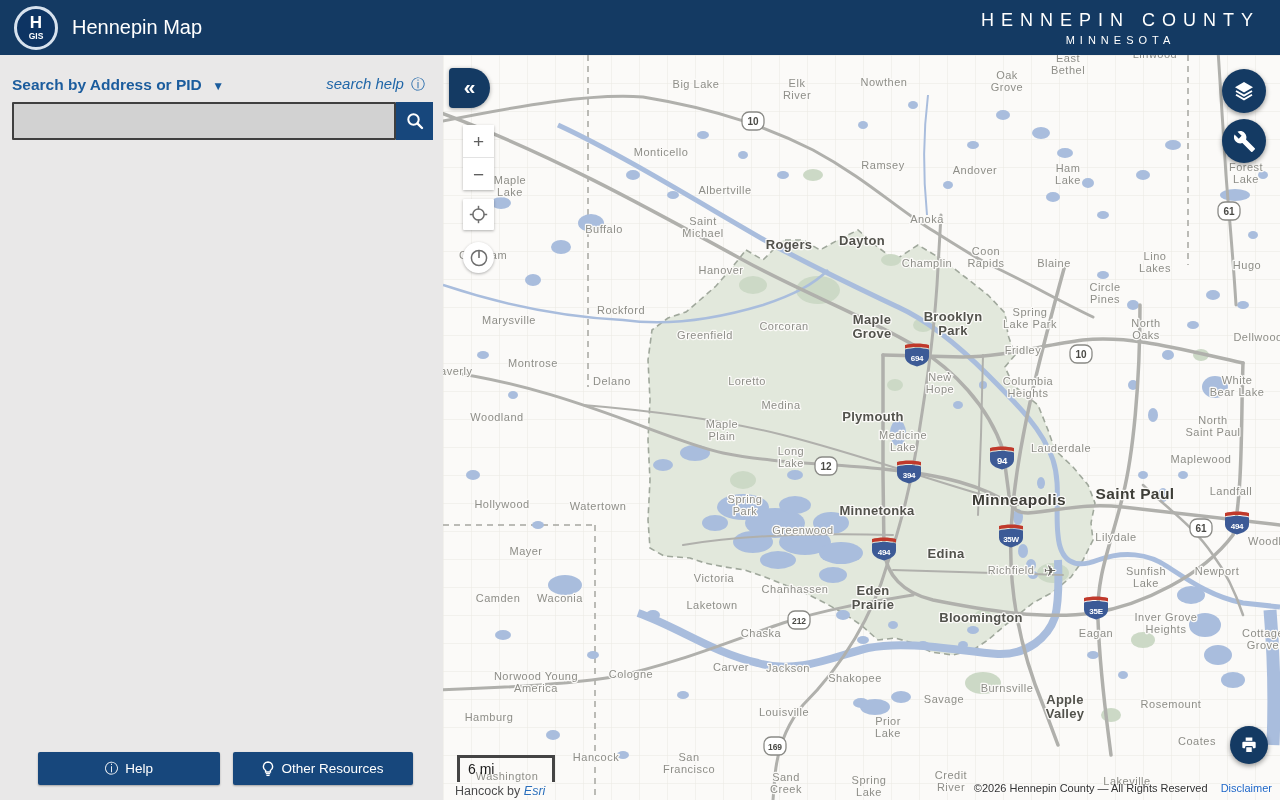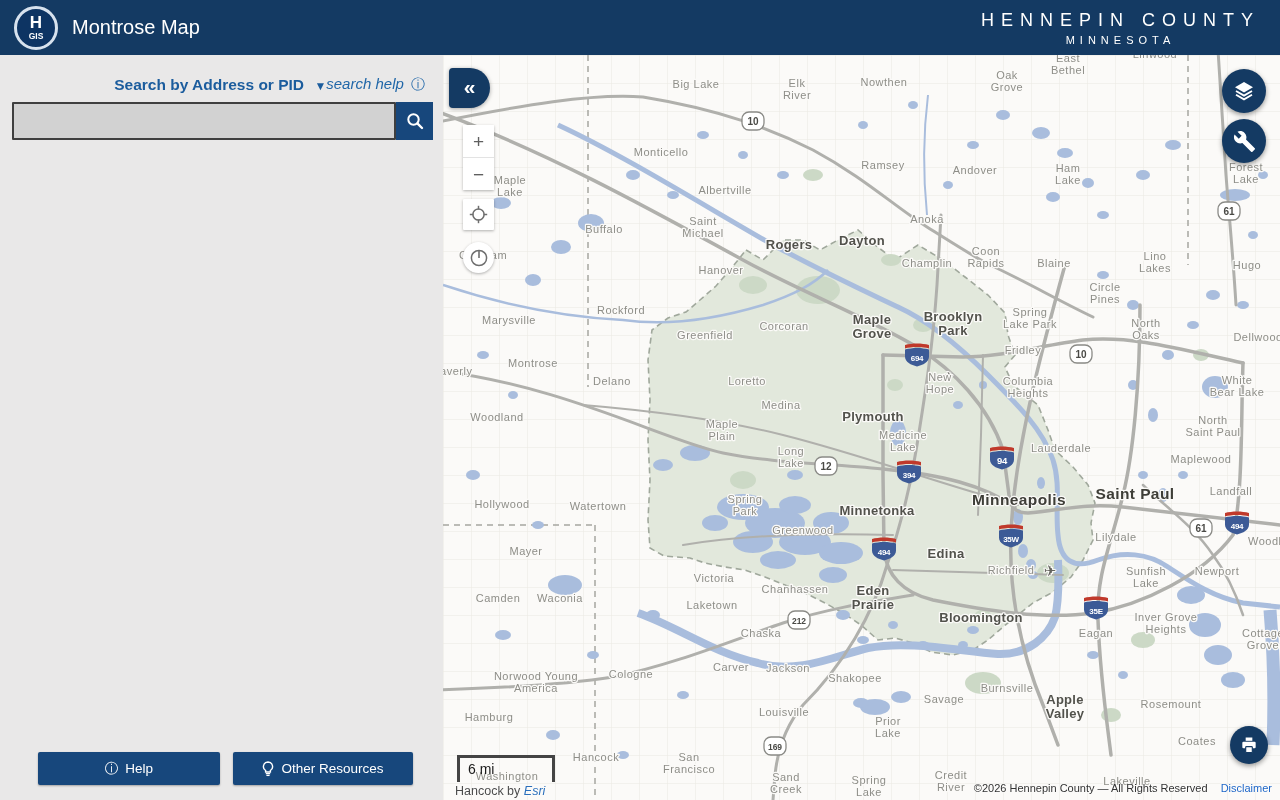--- a/index.html
+++ b/index.html
@@ -15,21 +15,21 @@
   .org .name { font-size:18px; letter-spacing:7px; font-weight:400; white-space:nowrap; }
   .org .sub { font-size:11px; letter-spacing:5px; margin-top:3px; }
 
   
   .main { display:flex; height:745px; }
   .sidebar { width:443px; background:#e9e8e8; position:relative; padding:20px 10px 0 12px; flex:0 0 auto; }
   .map-wrap { position:relative; flex:1; background:#fbfaf8; overflow:hidden; }
   #map-svg { position:absolute; inset:0; width:100%; height:100%; display:block; }
 
   
-  .search-row { display:flex; align-items:center; justify-content:flex-end; margin-bottom:8px; padding-right:8px; }
+  .search-row { display:flex; align-items:center; justify-content:space-between; margin-bottom:8px; padding-right:8px; }
   .search-label { color:#1b5c9d; font-weight:bold; font-size:15.5px; cursor:pointer; }
   .search-label .arrow { font-size:12px; margin-left:6px; }
   .search-help { color:#1f66a8; font-style:italic; font-size:15px; cursor:pointer; }
   .search-help .info { font-style:normal; font-size:14px; margin-left:3px; }
   .search-bar { display:flex; align-items:stretch; }
   .search-input { flex:1; height:38px; background:#d2d2d2; border:2px solid #3f3f3f; font-size:15px; padding:0 8px; border-radius:1px; }
   .search-btn { width:37px; height:38px; background:#17477c; border:none; color:#fff; display:flex; align-items:center; justify-content:center; cursor:pointer; }
   .btm-buttons { position:absolute; bottom:15px; left:0; width:100%; }
   .navy-btn { position:absolute; bottom:0; height:33px; background:#17477c; color:#fff; border:none; border-radius:2px; font-size:13.5px; display:flex; align-items:center; justify-content:center; gap:7px; cursor:pointer; box-shadow:0 1px 2px rgba(0,0,0,.3); }
   #help-btn { left:38px; width:182px; }
@@ -64,21 +64,21 @@
   .plane { text-anchor:middle; fill:#63635e; stroke:#fbfaf8; stroke-width:2px; paint-order:stroke; }
 </style>
 </head>
 <body>
 
 <div class="header">
   <div class="logo">
     <span class="h">H</span>
     <span class="gis">GIS</span>
   </div>
-  <div class="app-title">Montrose Map</div>
+  <div class="app-title">Hennepin Map</div>
   <div class="org">
     <div class="name">HENNEPIN COUNTY</div>
     <div class="sub">MINNESOTA</div>
   </div>
 </div>
 
 <div class="main">
 
   <div class="sidebar">
     <div class="search-row">

